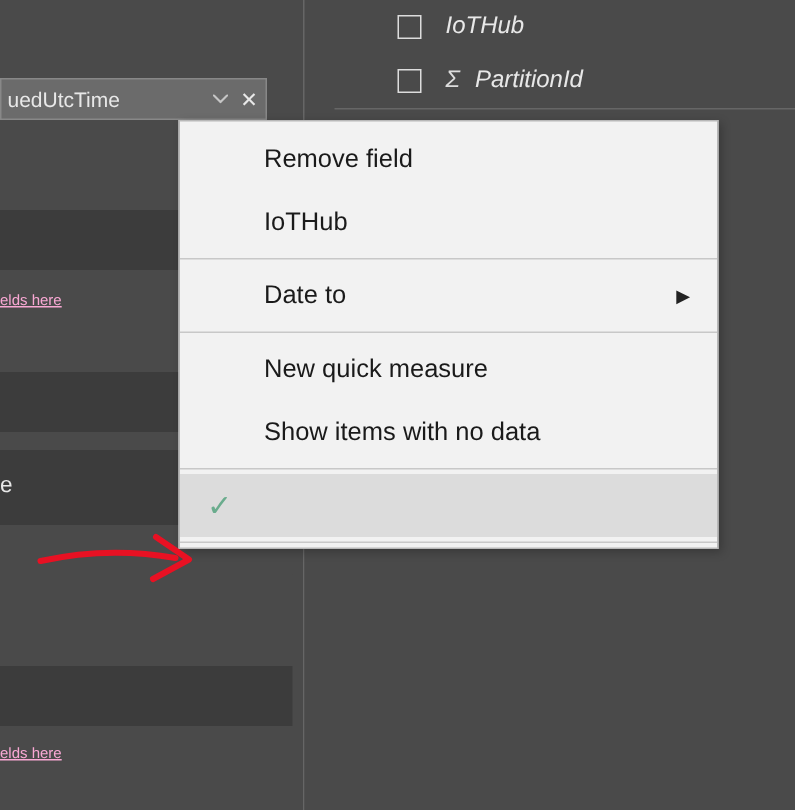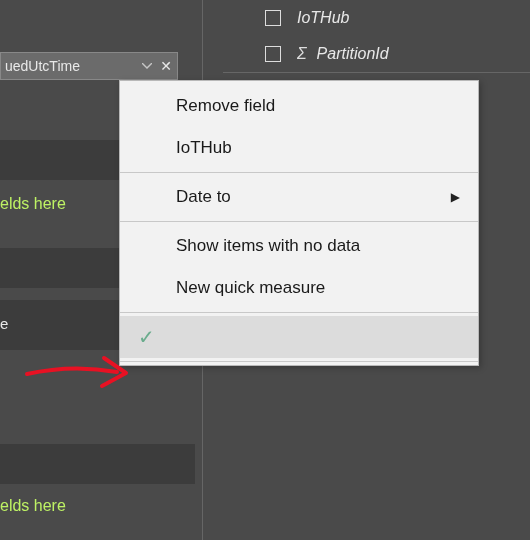--- a/index.html
+++ b/index.html
@@ -53,22 +53,23 @@
     .field-chip-close {
       width: 22px;
       display: flex;
       align-items: center;
       justify-content: center;
       font-size: 14px;
       color: #e8e8e8;
     }
     .placeholder-text {
       position: absolute;
-      color: #bef264;
-      font-size: 16px;
+      color: #f9a8d4;
+      font-size: 10px;
+      text-decoration: underline;
     }
     .placeholder-1 { top: 195px; left: 0; }
     .placeholder-2 { top: 497px; left: 0; }
     .dark-row {
       position: absolute;
       left: 0;
       width: 195px;
       height: 40px;
       background: #3c3c3c;
     }
@@ -226,24 +227,24 @@
   <div class="menu-item">
     <span>IoTHub</span>
   </div>
   <div class="menu-separator"></div>
   <div class="menu-item">
     <span>Date to</span>
     <span class="submenu-arrow">▶</span>
   </div>
   <div class="menu-separator"></div>
   <div class="menu-item">
+    <span>New quick measure</span>
+  </div>
+  <div class="menu-item">
     <span>Show items with no data</span>
-  </div>
-  <div class="menu-item">
-    <span>New quick measure</span>
   </div>
   <div class="menu-separator"></div>
   <div class="menu-item highlighted">
     <span class="check-icon">✓</span>
   </div>
   <div class="menu-separator"></div>
 </div>
 
 <svg class="red-arrow" width="120" height="60" viewBox="0 0 120 60">
   <path d="M5 30 Q 50 20 95 28" fill="none" stroke="#e81123" stroke-width="4" stroke-linecap="round"></path>

